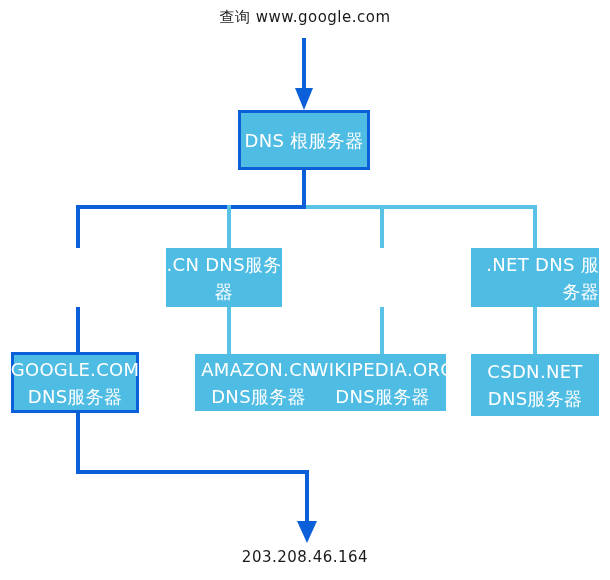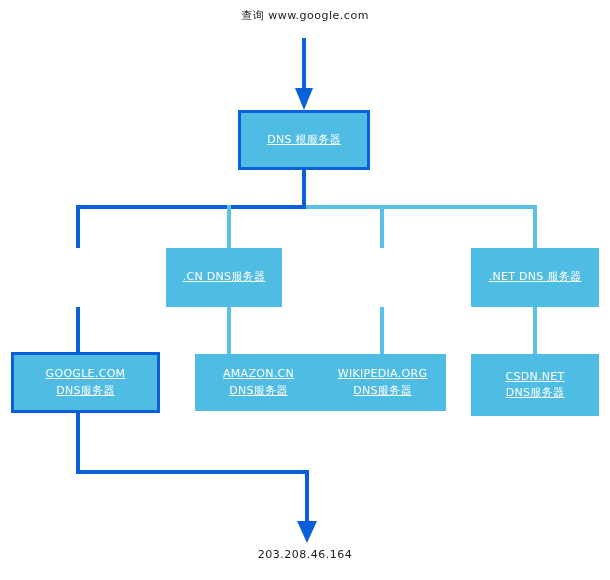--- a/index.html
+++ b/index.html
@@ -26,32 +26,31 @@
   .node {
     position: absolute;
     box-sizing: border-box;
     background: #4fbce3;
     color: #ffffff;
     display: flex;
     align-items: center;
     justify-content: center;
     text-align: center;
     line-height: 1.5;
-    font-size: 11px;
+    font-size: 18px;
     letter-spacing: 0.3px;
     white-space: pre-line;
-    text-decoration: underline;
   }
   .node.active {
     border: 3px solid #0b5fd8;
   }
   .plain-text {
     position: absolute;
     color: #1a1a1a;
-    font-size: 11px;
+    font-size: 15px;
     text-align: center;
     white-space: nowrap;
     letter-spacing: 0.5px;
   }
 </style>
 </head>
 <body>
 
 <div id="canvas">
 
@@ -82,23 +81,23 @@
 
     <g>
       <polyline points="78,411 78,472 307,472 307,528" fill="none" stroke="#0b5fd8" stroke-width="4"></polyline>
       <polygon points="307,543 297,521 317,521" fill="#0b5fd8"></polygon>
     </g>
   </svg>
 
   <div class="node active" style="left:238px; top:110px; width:132px; height:60px;">DNS 根服务器</div>
 
   <div class="node" style="left:166px; top:248px; width:116px; height:59px;">.CN DNS服务器</div>
-  <div class="node" style="left:471px; top:248px; width:128px; height:59px;">.NET DNS 服务器</div>
+  <div class="node" style="left:471px; top:248px; width:128px; height:59px;text-align:right;">.NET DNS 服务器</div>
 
-  <div class="node active" style="left:11px; top:352px; width:149px; height:61px;">GOOGLE.COM
+  <div class="node active" style="left:11px; top:352px; width:128px; height:61px;">GOOGLE.COM
 DNS服务器</div>
   <div class="node" style="left:166px; top:354px; width:127px; height:57px;margin-left:29px;">AMAZON.CN
 DNS服务器</div>
   <div class="node" style="left:319px; top:354px; width:127px; height:57px;">WIKIPEDIA.ORG
 DNS服务器</div>
   <div class="node" style="left:471px; top:354px; width:128px; height:62px;">CSDN.NET
 DNS服务器</div>
 
   <div class="plain-text" style="left:0; top:548px; width:610px;">203.208.46.164</div>
 

